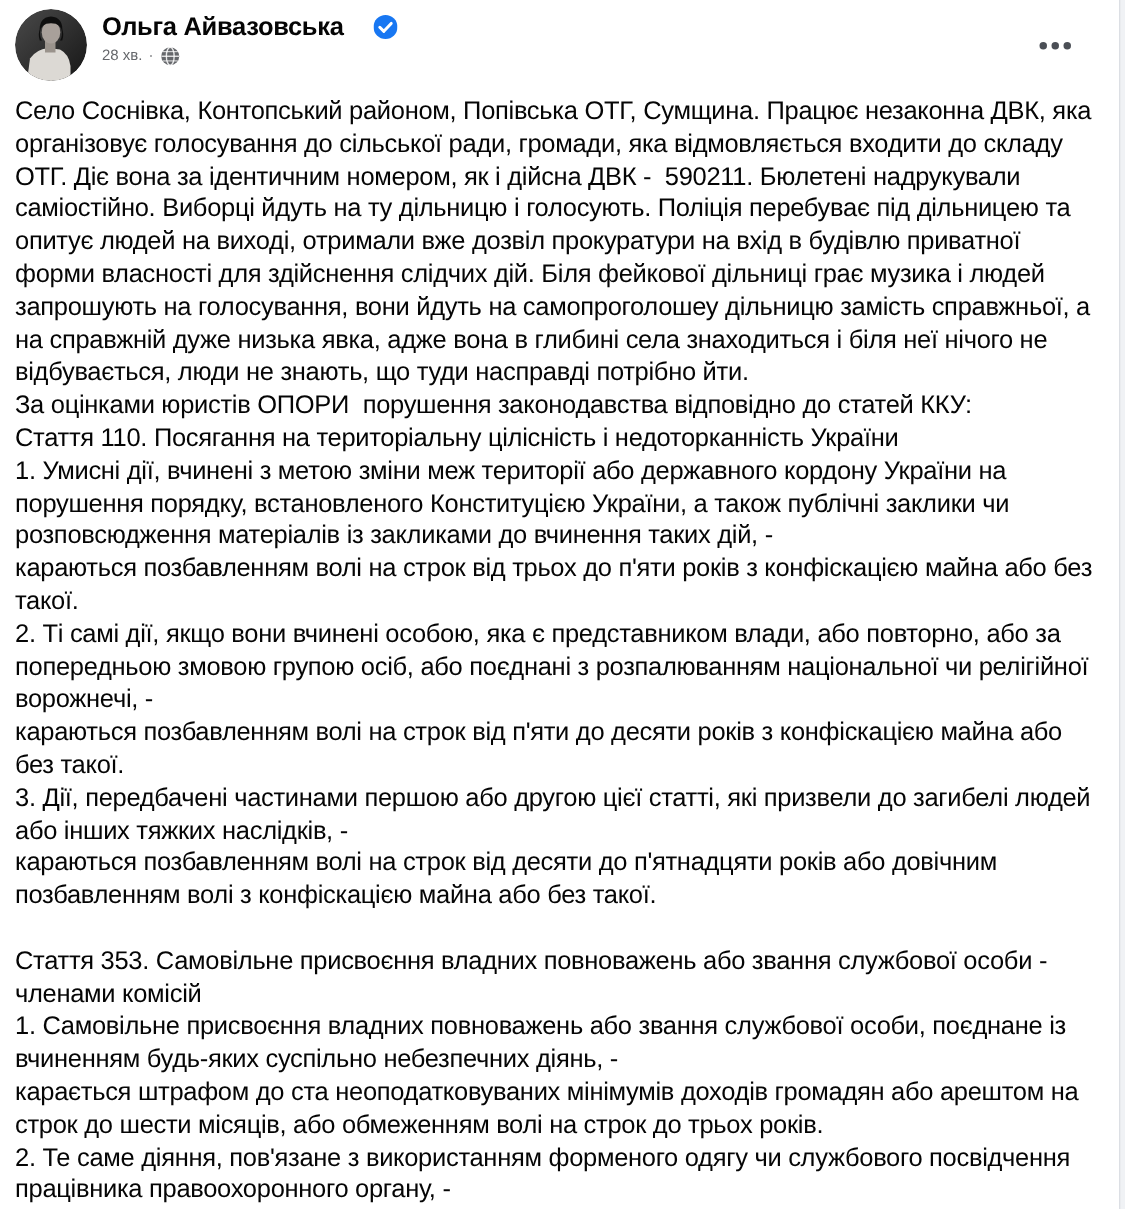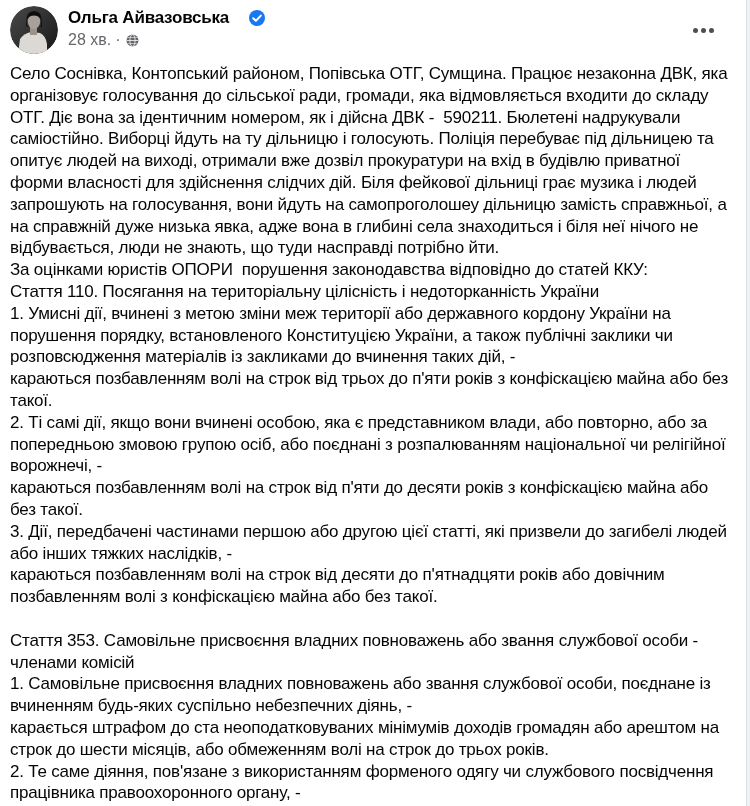--- a/index.html
+++ b/index.html
@@ -52,21 +52,21 @@
   .verified {
     display: inline-flex;
     width: 16px;
     height: 16px;
   }
   .meta-row {
     display: flex;
     align-items: center;
     gap: 4px;
     margin-top: 3px;
-    font-size: 16px;
+    font-size: 10px;
     color: #65676b;
   }
   .meta-row .timestamp { cursor: pointer; }
   .meta-row .dot { color: #65676b; }
   .globe {
     display: inline-flex;
     width: 13px;
     height: 13px;
     margin-left: 1px;
   }

